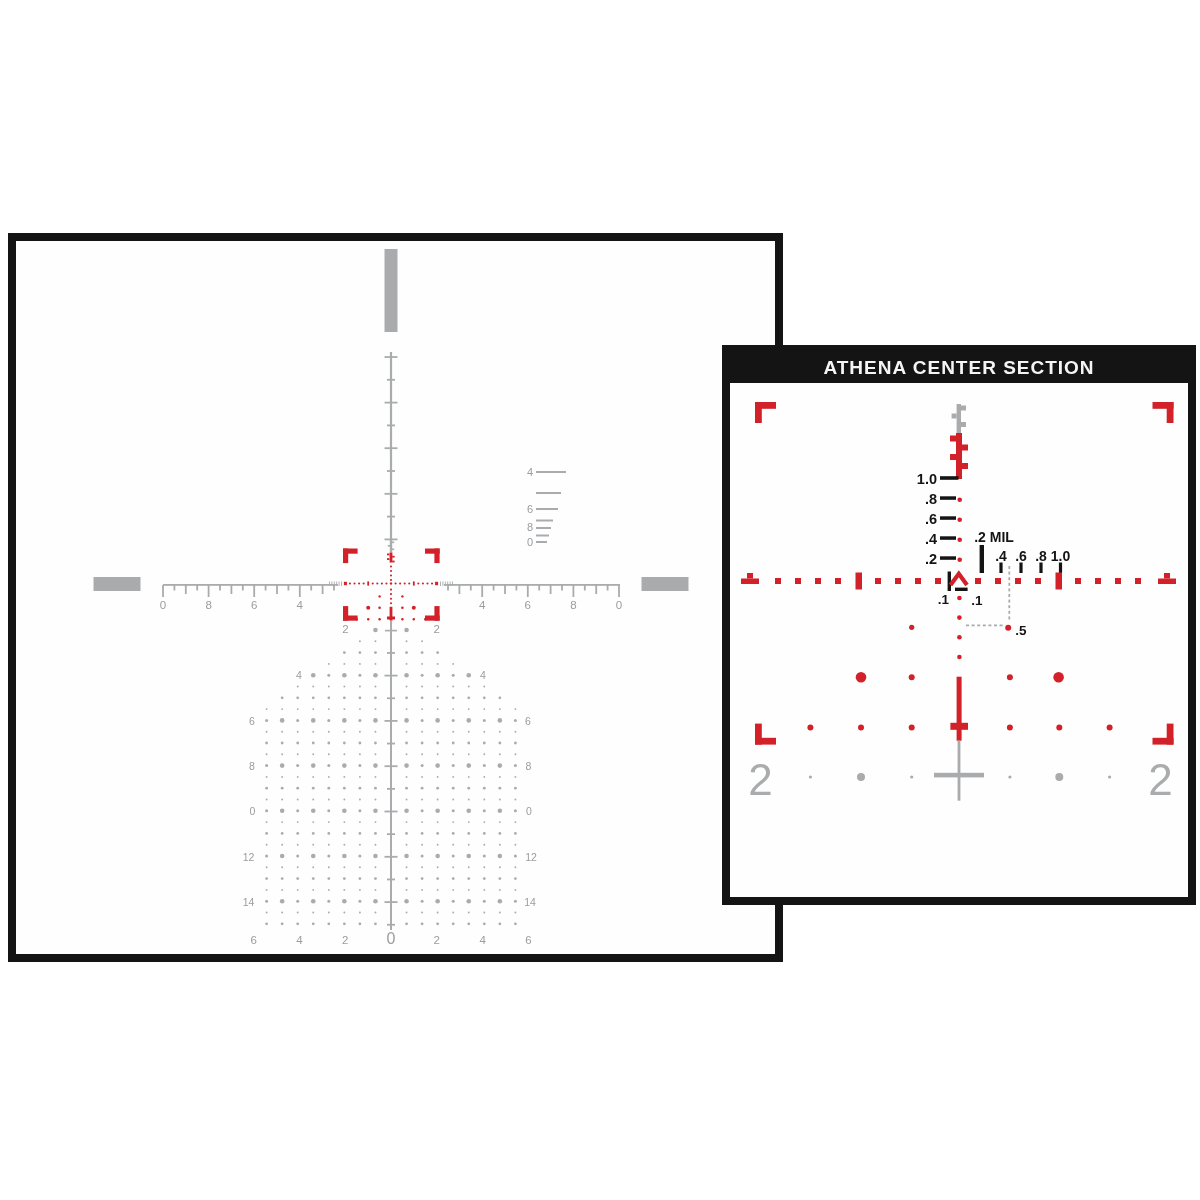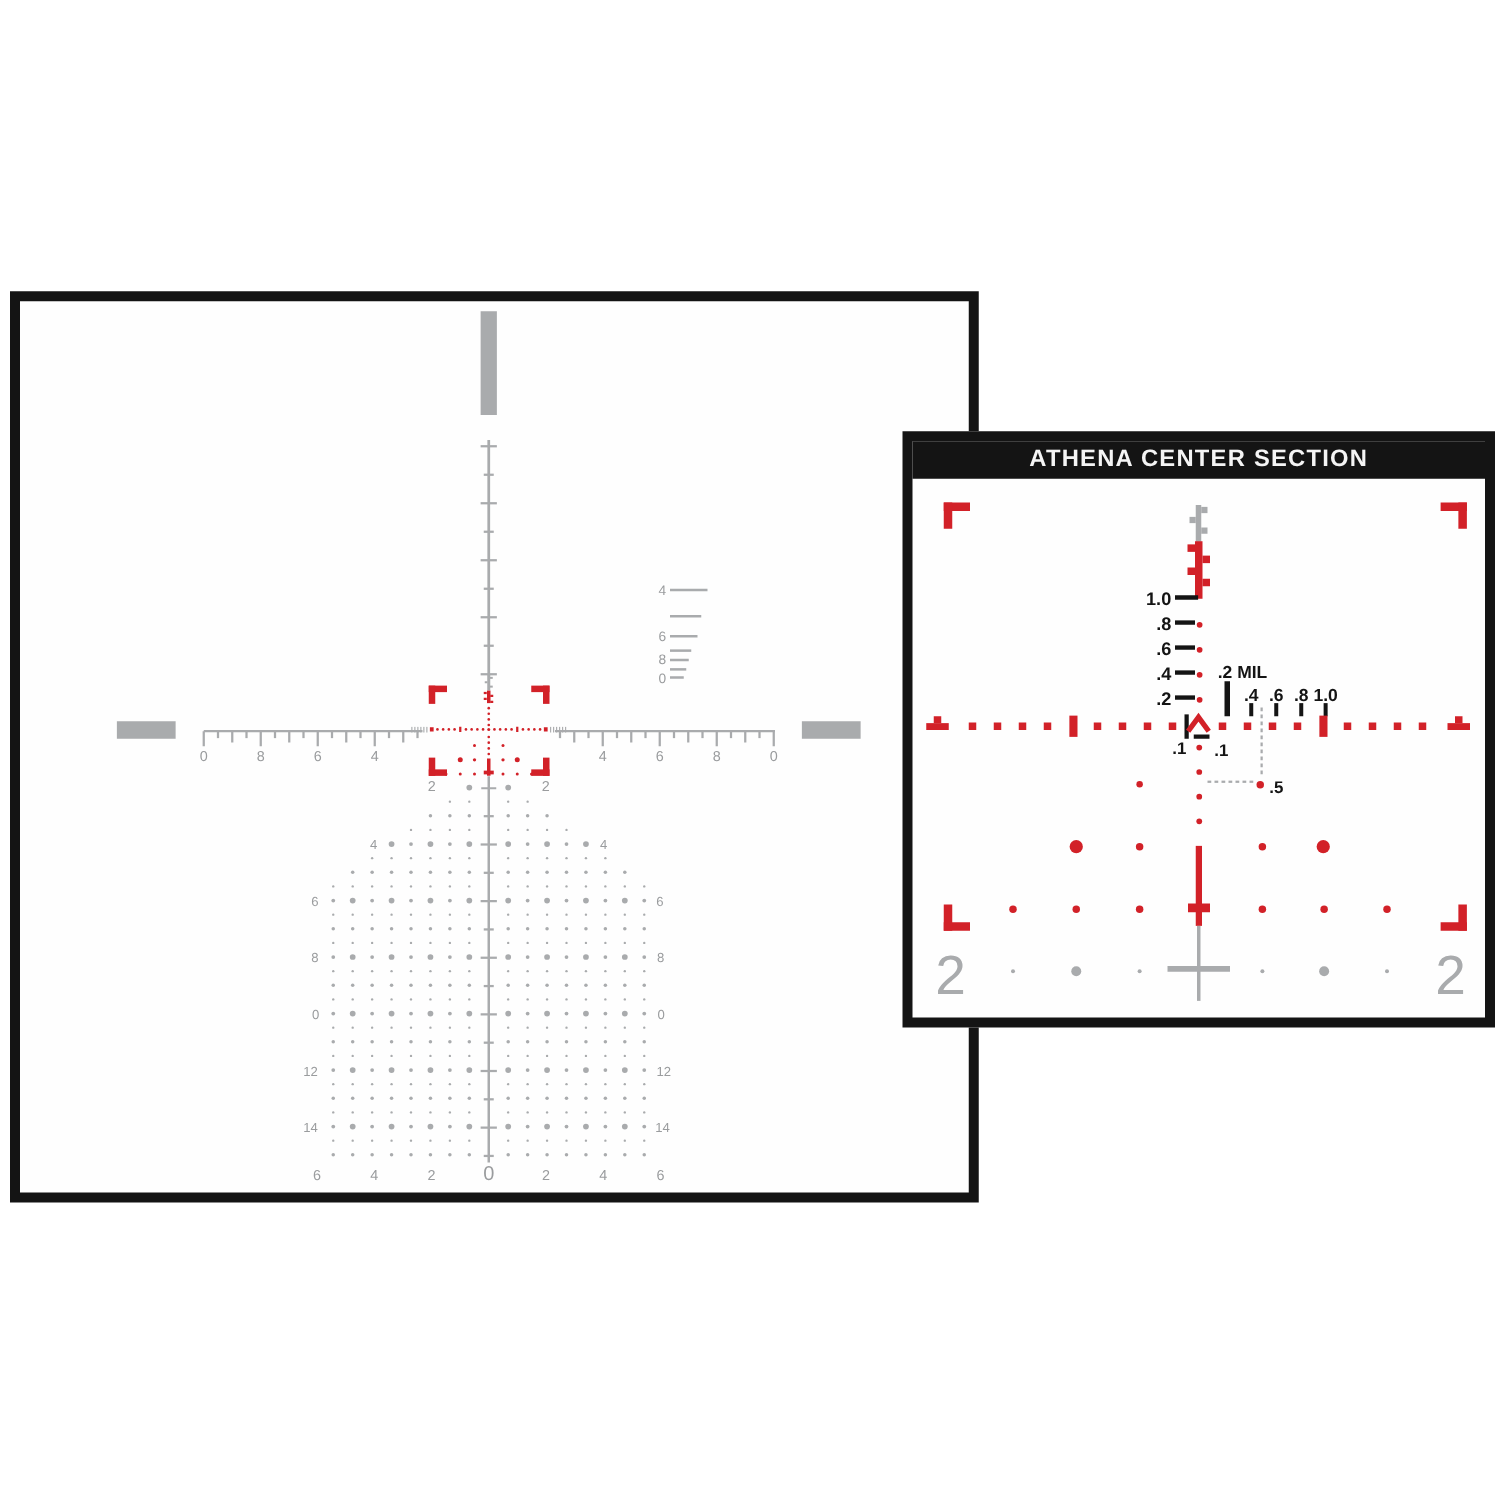--- a/index.html
+++ b/index.html
@@ -1,20 +1,20 @@
 <!DOCTYPE html>
 <html><head>
 <meta charset="utf-8">
 <style>
   html,body{margin:0;padding:0;background:#ffffff;}
   #stage{position:relative;width:1200px;height:1200px;background:#ffffff;overflow:hidden;
          font-family:"Liberation Sans", sans-serif;}
   .panel{position:absolute;background:#fefefe;border:8px solid #141414;box-sizing:border-box;}
   #main-panel{left:8px;top:233px;width:775px;height:729px;}
-  #inset-panel{left:722px;top:345px;width:474px;height:477px;}
+  #inset-panel{left:722px;top:345px;width:474px;height:560px;}
   #inset-title-bar{height:30px;background:#141414;color:#f5f5f5;
      font-size:19px;font-weight:bold;letter-spacing:1px;text-align:center;line-height:30px;
      font-family:"Liberation Sans", sans-serif;}
   #overlay{position:absolute;left:0;top:0;pointer-events:none;}
 </style>
 </head>
 <body>
 
 <div id="stage">
   <div id="main-panel" class="panel"></div>

